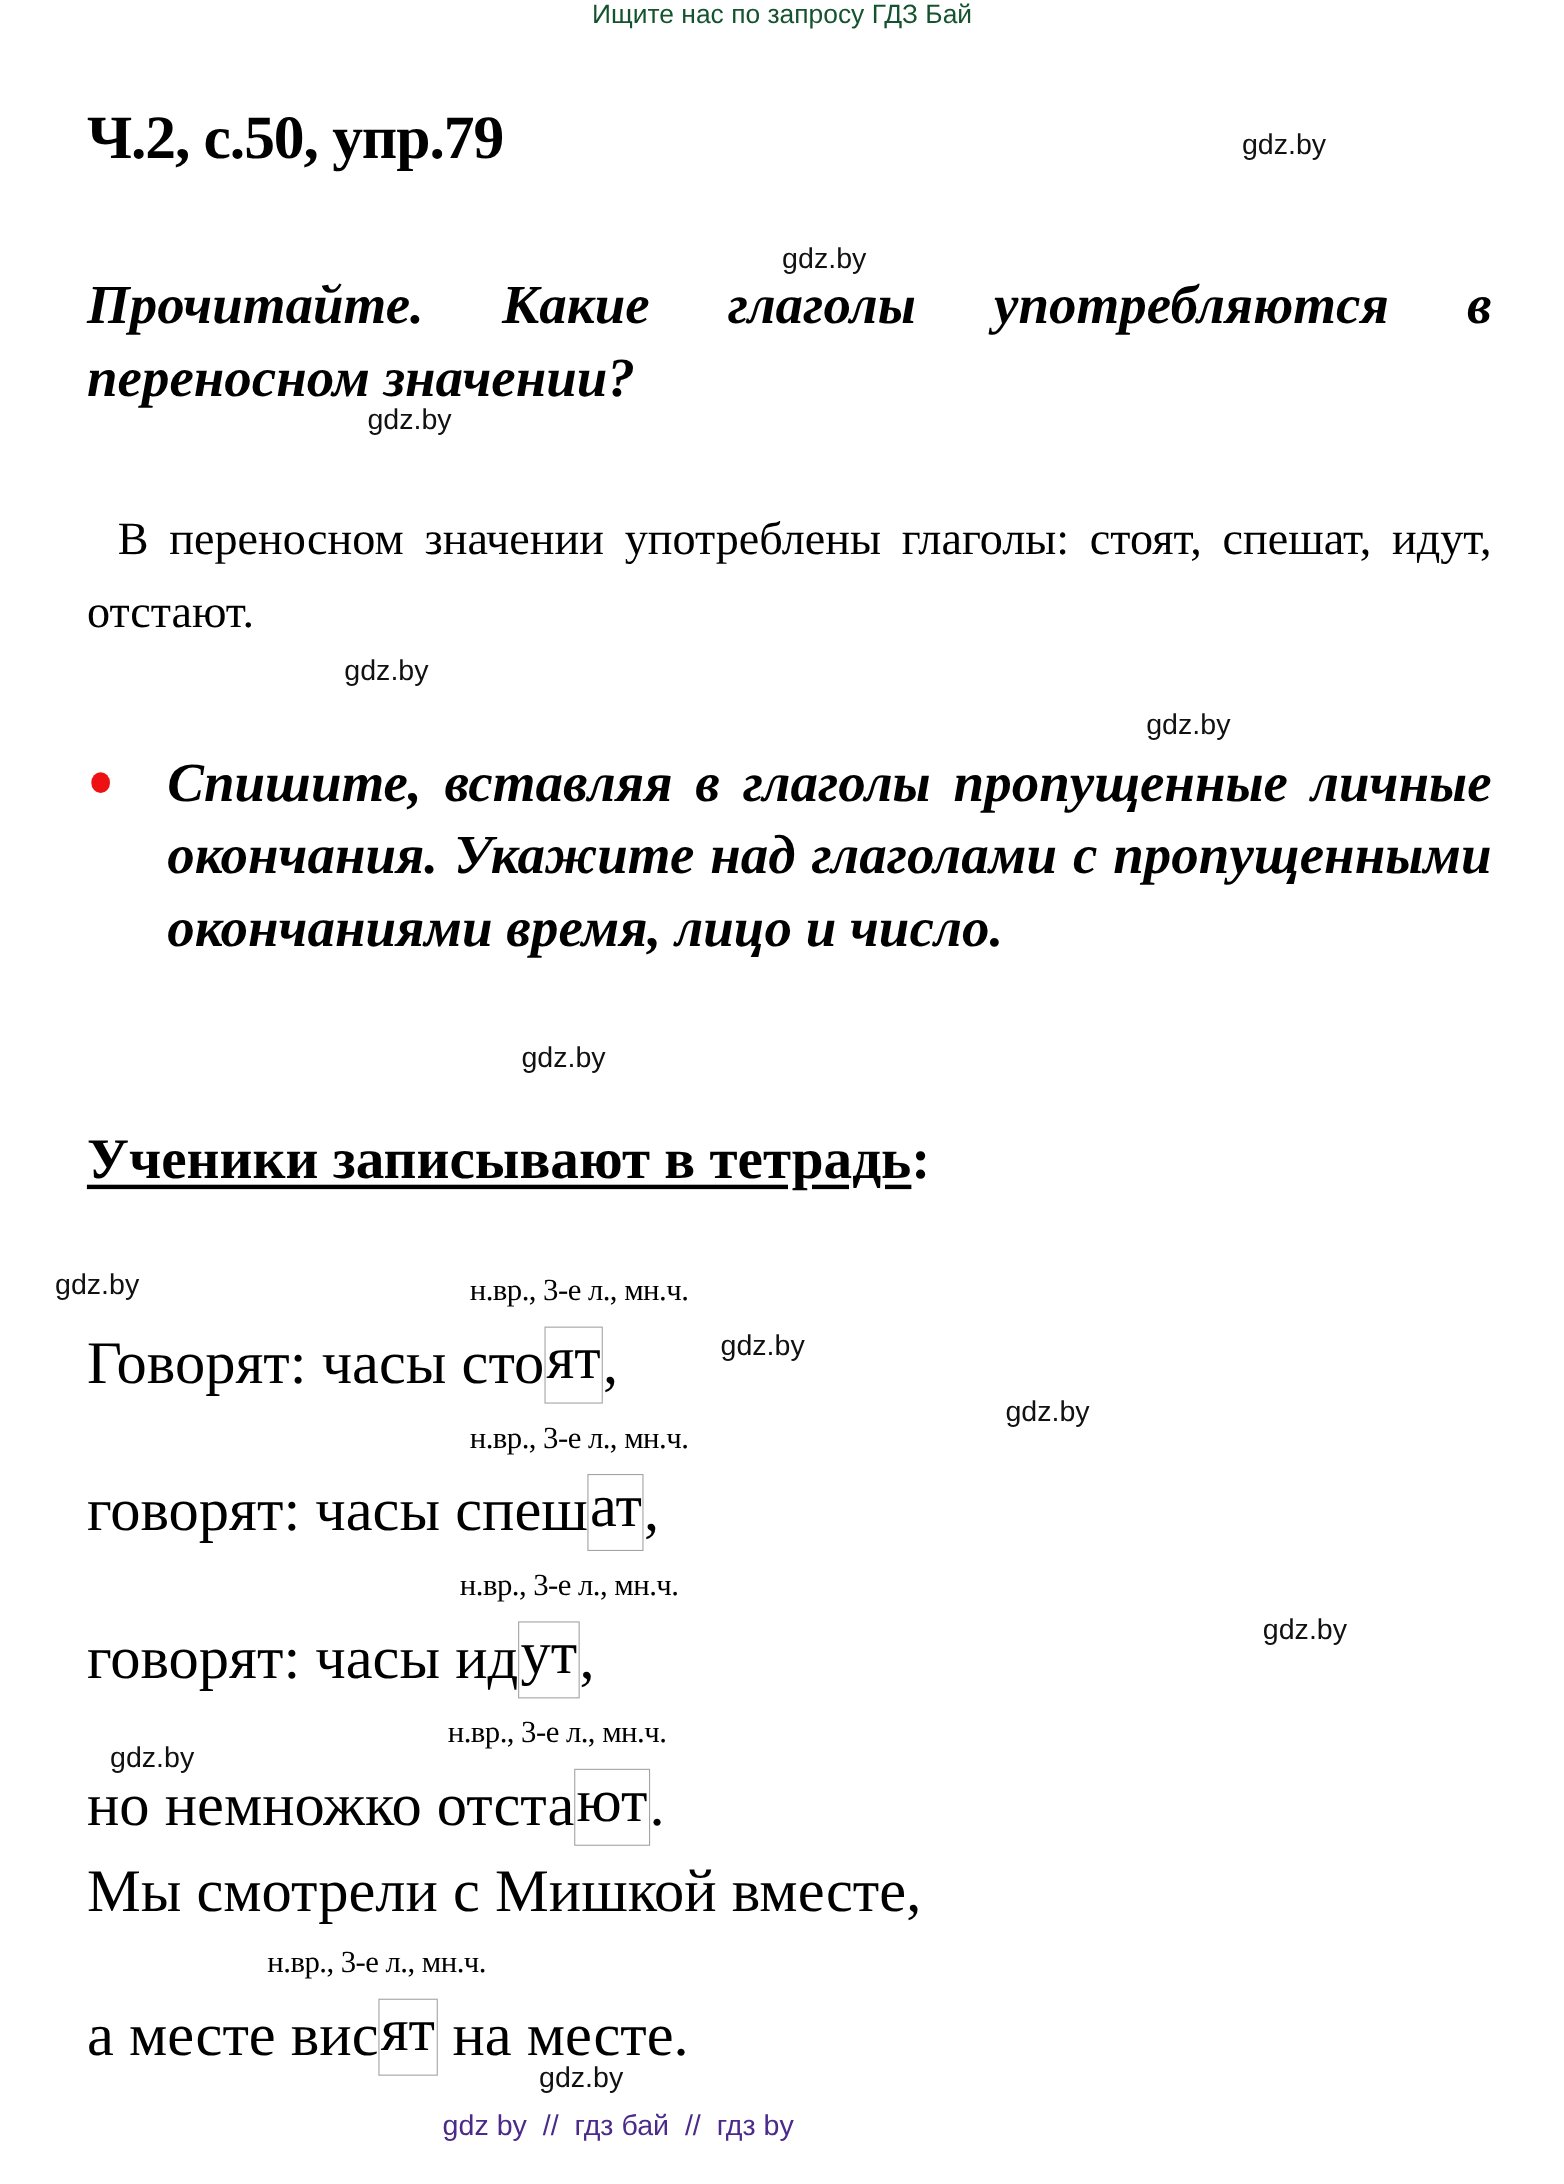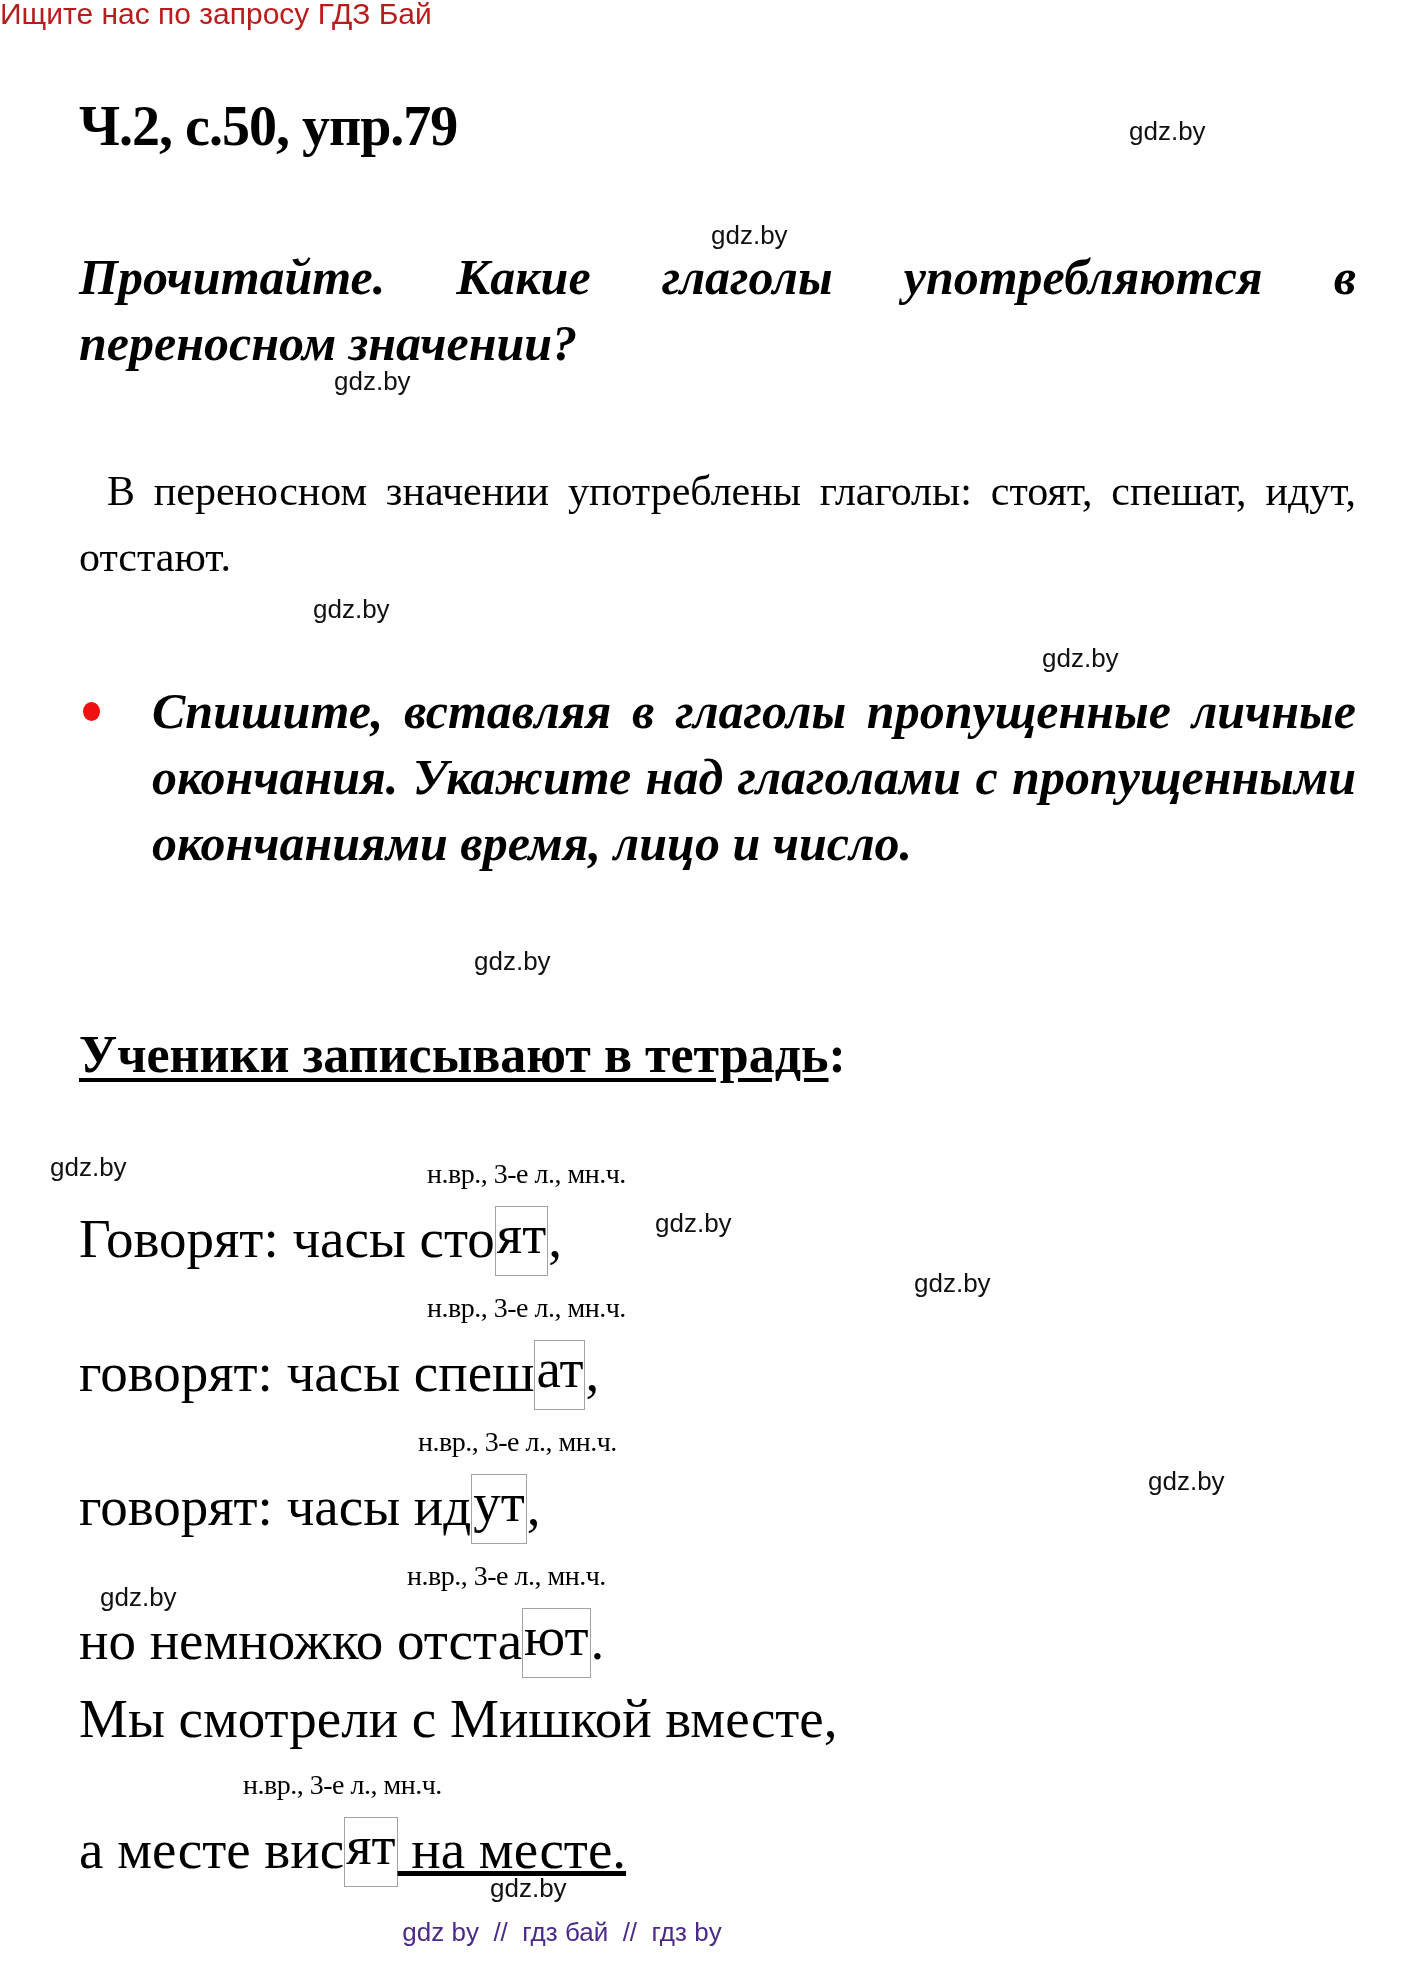--- a/index.html
+++ b/index.html
@@ -1,18 +1,18 @@
 <!DOCTYPE html>
 <html><head>
 <meta charset="utf-8">
 <style>
   html, body { margin:0; padding:0; background:#ffffff; }
   body { width:1422px; height:1985px; position:relative; overflow:hidden; font-family:"Liberation Serif", serif; color:#000; }
   .abs { position:absolute; white-space:nowrap; }
-  .topnote { left:0; width:1422px; top:0; font-family:"Liberation Sans", sans-serif; font-size:30px; color:#b91c1c; line-height:28px; }
+  .topnote { left:0; width:1422px; top:0; text-align:center; font-family:"Liberation Sans", sans-serif; font-size:24px; color:#14532d; line-height:28px; }
   .wm { font-family:"Liberation Sans", sans-serif; font-size:26px; color:#111; line-height:30px; }
   .title { left:79px; top:94px; font-weight:bold; font-size:56px; line-height:64px; letter-spacing:-1px; }
   .task { font-weight:bold; font-style:italic; font-size:50px; line-height:66px; }
   .just { position:absolute; text-align:justify; text-align-last:left; white-space:normal; }
   .answer { font-size:42px; line-height:66px; }
   .bullet { left:83px; top:702px; width:17px; height:19px; border-radius:50%; background:#ee1111; }
   .heading { left:79px; top:1024px; font-weight:bold; font-size:52px; line-height:62px; }
   .heading .u { text-decoration:underline; text-decoration-thickness:4px; text-underline-offset:6px; }
   .anno { font-weight:normal; font-size:28px; line-height:34px; letter-spacing:-0.5px; }
   .line { font-size:55px; line-height:62px; }
@@ -56,15 +56,15 @@
 
 <div class="abs anno" style="left:418px;top:1425px;">н.вр., 3-е л., мн.ч.</div>
 <div class="abs line" style="left:79px;top:1476px;"><span>говорят: часы ид</span><span class="box">ут</span><span>,</span></div>
 
 <div class="abs anno" style="left:407px;top:1559px;">н.вр., 3-е л., мн.ч.</div>
 <div class="abs line" style="left:79px;top:1610px;"><span>но немножко отста</span><span class="box">ют</span><span>.</span></div>
 
 <div class="abs line" style="left:79px;top:1688px;"><span>Мы смотрели с Мишкой вместе,</span></div>
 
 <div class="abs anno" style="left:243px;top:1768px;">н.вр., 3-е л., мн.ч.</div>
-<div class="abs line" style="left:79px;top:1819px;"><span>а месте вис</span><span class="box">ят</span><span style="white-space:pre;text-decoration:underline;"> на месте.</span></div>
+<div class="abs line" style="left:79px;top:1819px;"><span>а месте вис</span><span class="box">ят</span><span style="white-space:pre;"> на месте.</span></div>
 
 <div class="abs footer" style="white-space:pre;">gdz by  //  гдз бай  //  гдз by</div>
 
 </body></html>

